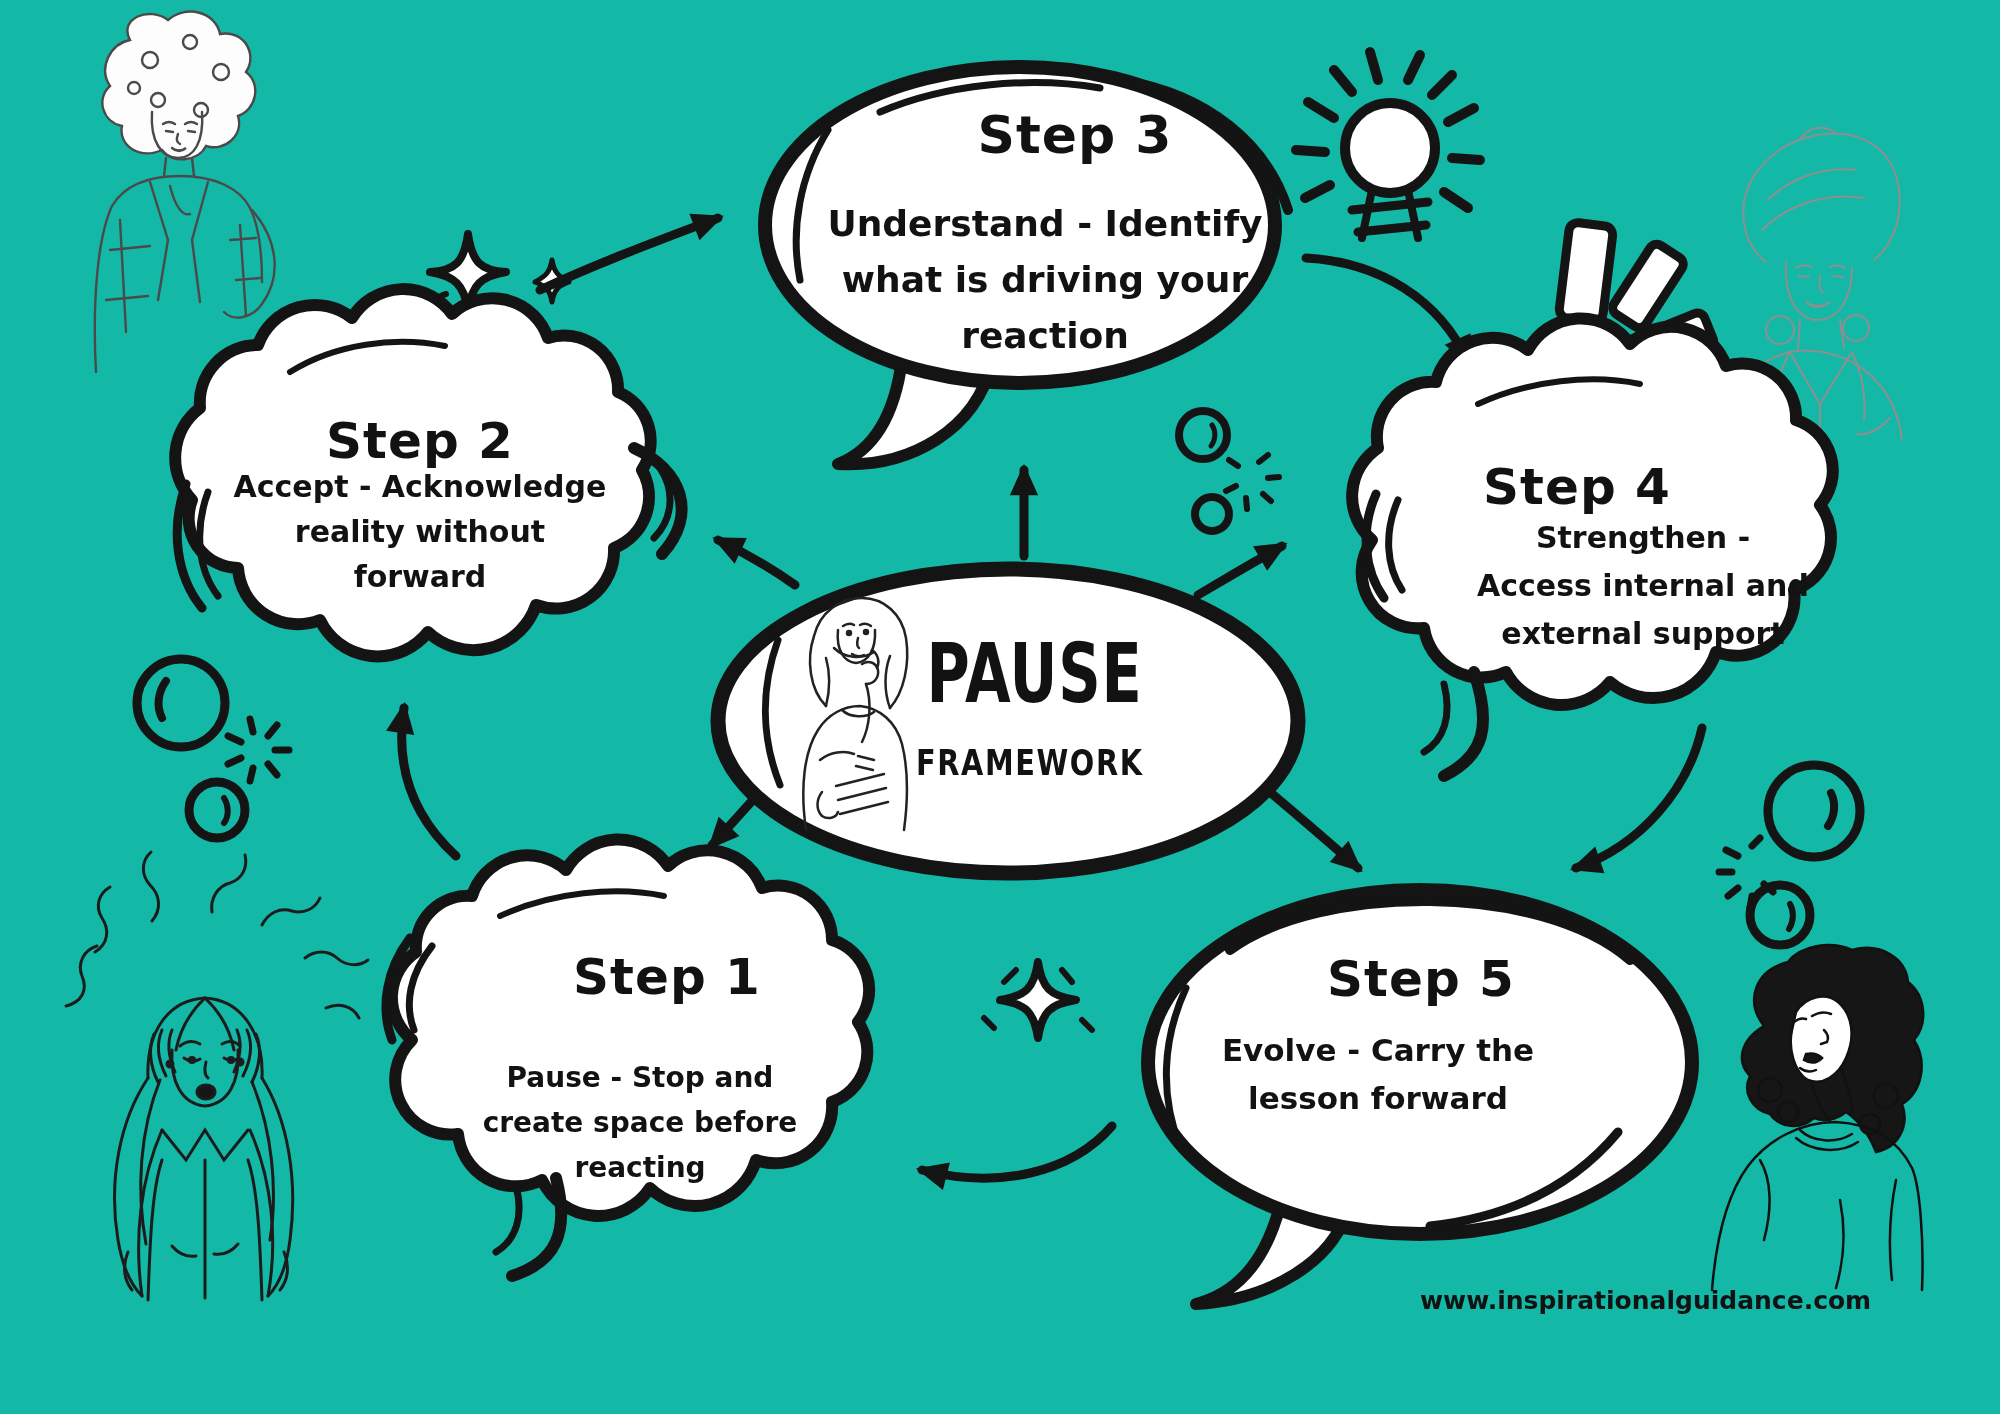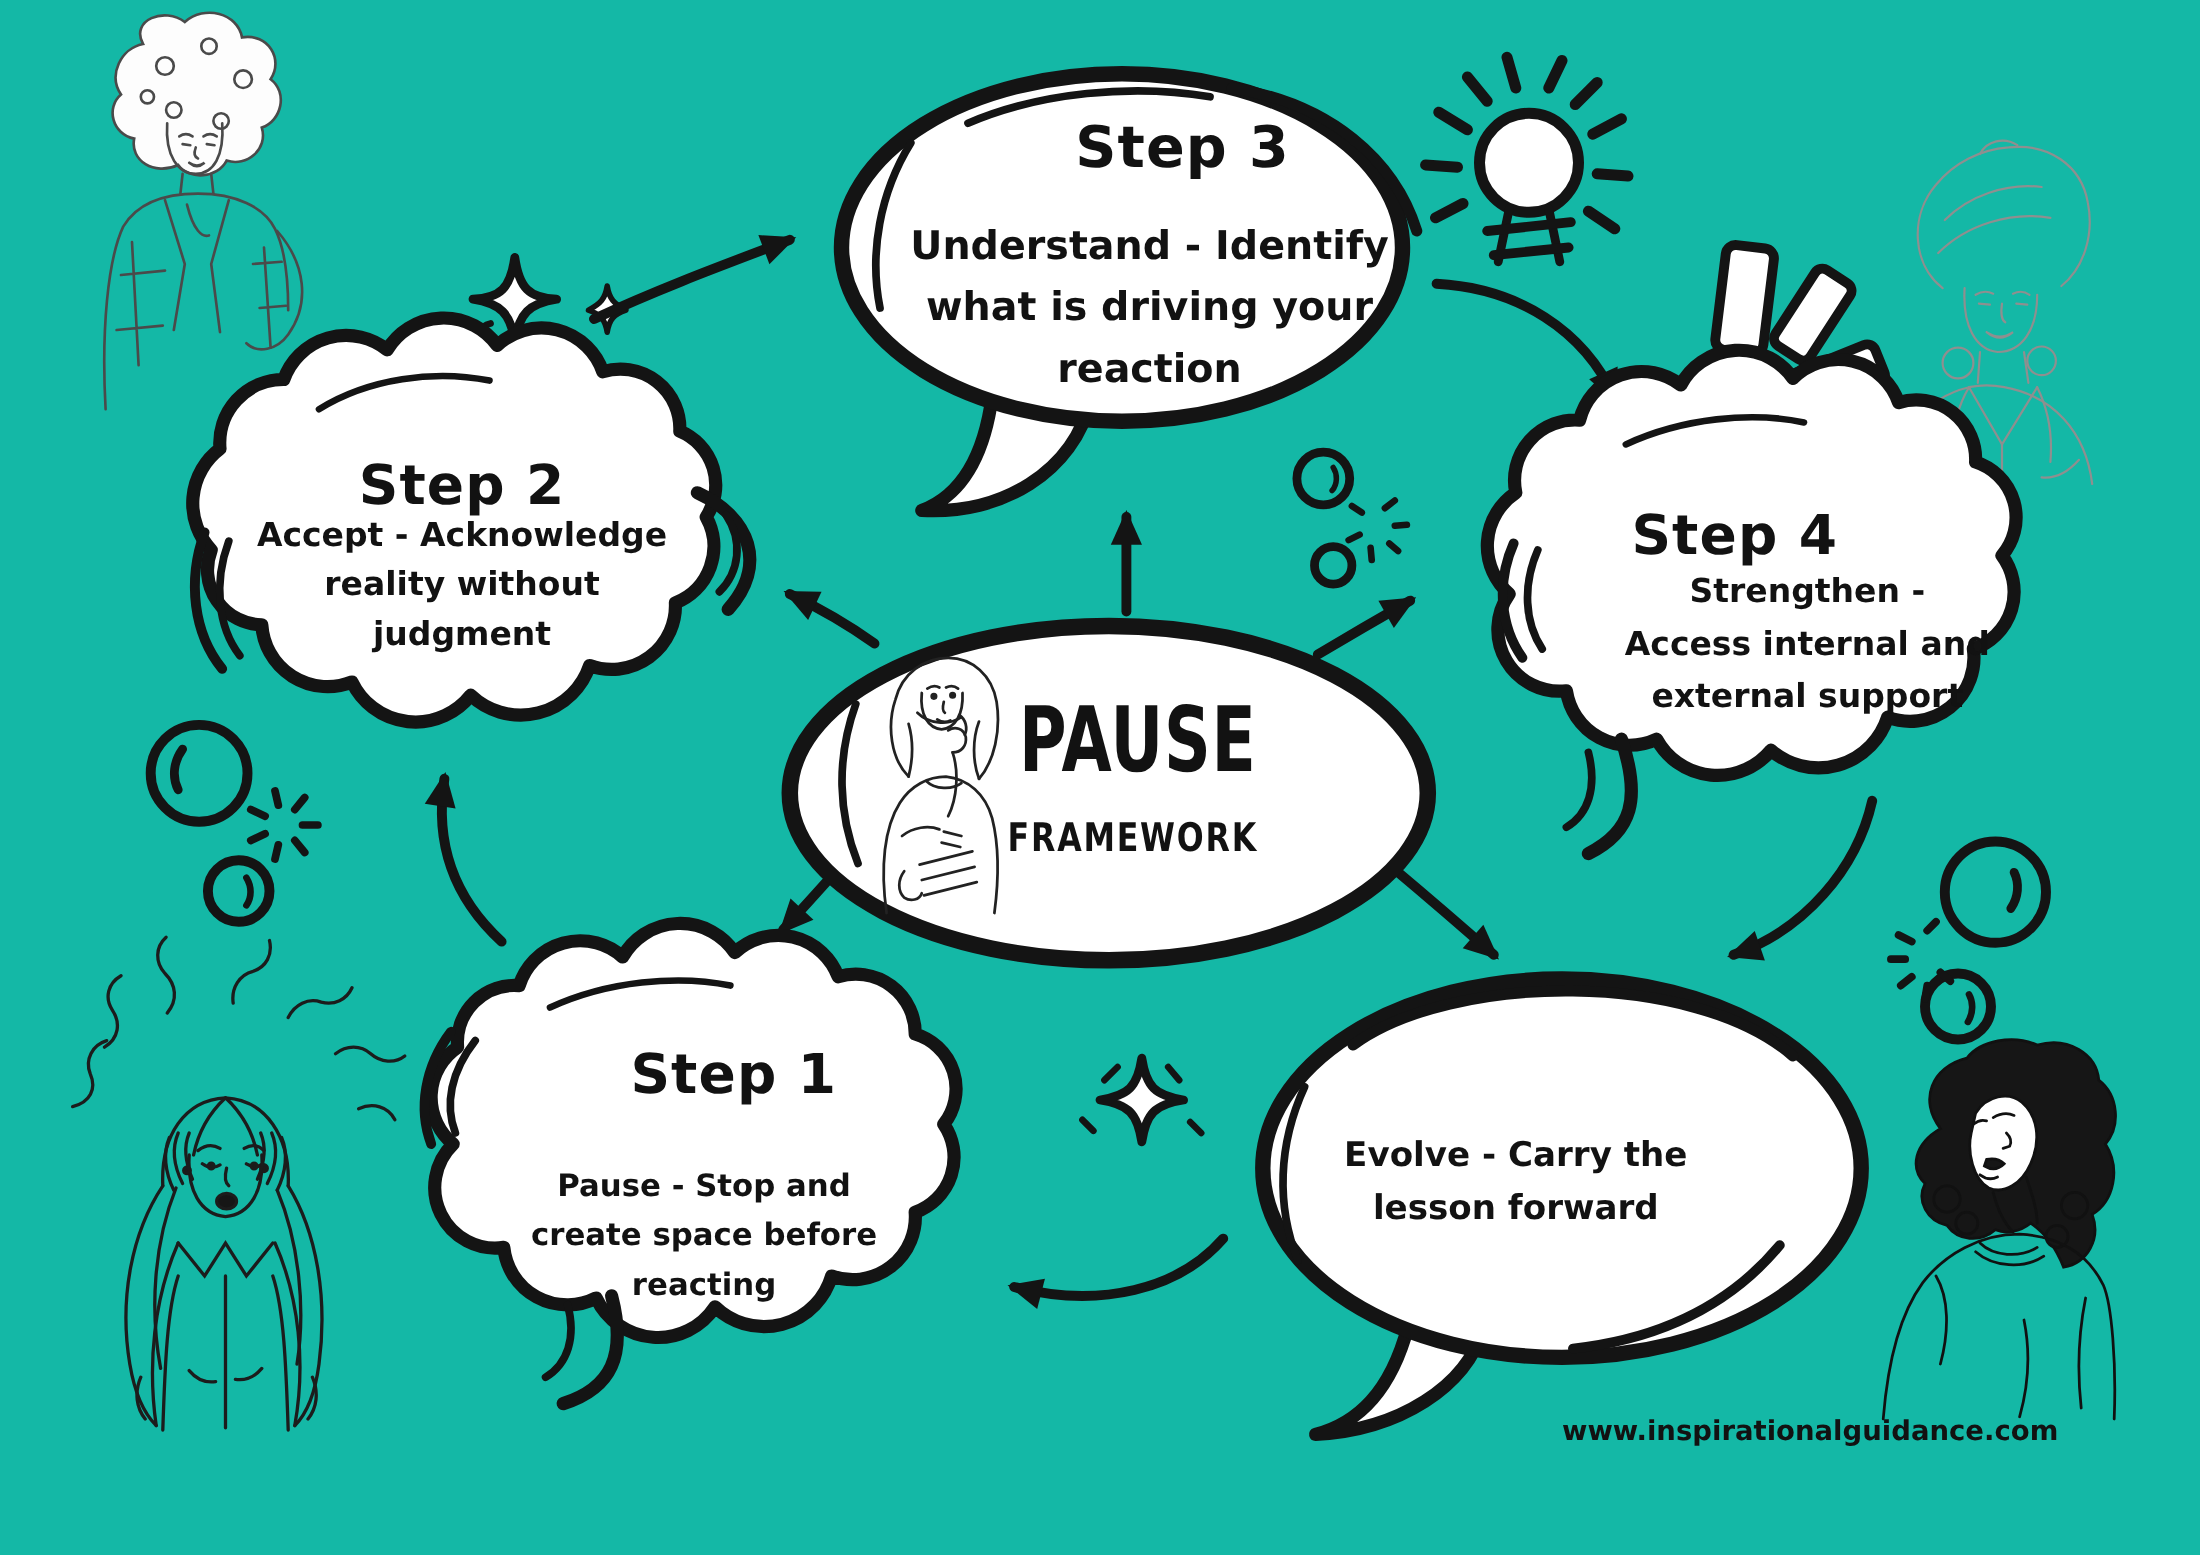--- a/index.html
+++ b/index.html
@@ -265,32 +265,33 @@
 </svg>
 
   <div class="txt step-label s3l">Step 3</div>
   <div class="txt s3b">Understand - Identify
 what is driving your
 reaction</div>
 
   <div class="txt step-label s2l">Step 2</div>
   <div class="txt s2b">Accept - Acknowledge
 reality without
-judgment</div>
+forward</div>
 
   <div class="txt step-label s4l">Step 4</div>
   <div class="txt s4b">Strengthen -
 Access internal and
 external support</div>
 
   <div class="txt step-label s1l">Step 1</div>
   <div class="txt s1b">Pause - Stop and
 create space before
 reacting</div>
 
+  <div class="txt step-label s5l">Step 5</div>
   <div class="txt s5b">Evolve - Carry the
 lesson forward</div>
 
   <div class="txt center-title">PAUSE</div>
   <div class="txt center-sub">FRAMEWORK</div>
 
   <div class="txt website">www.inspirationalguidance.com</div>
 </div>
 
 </body></html>

